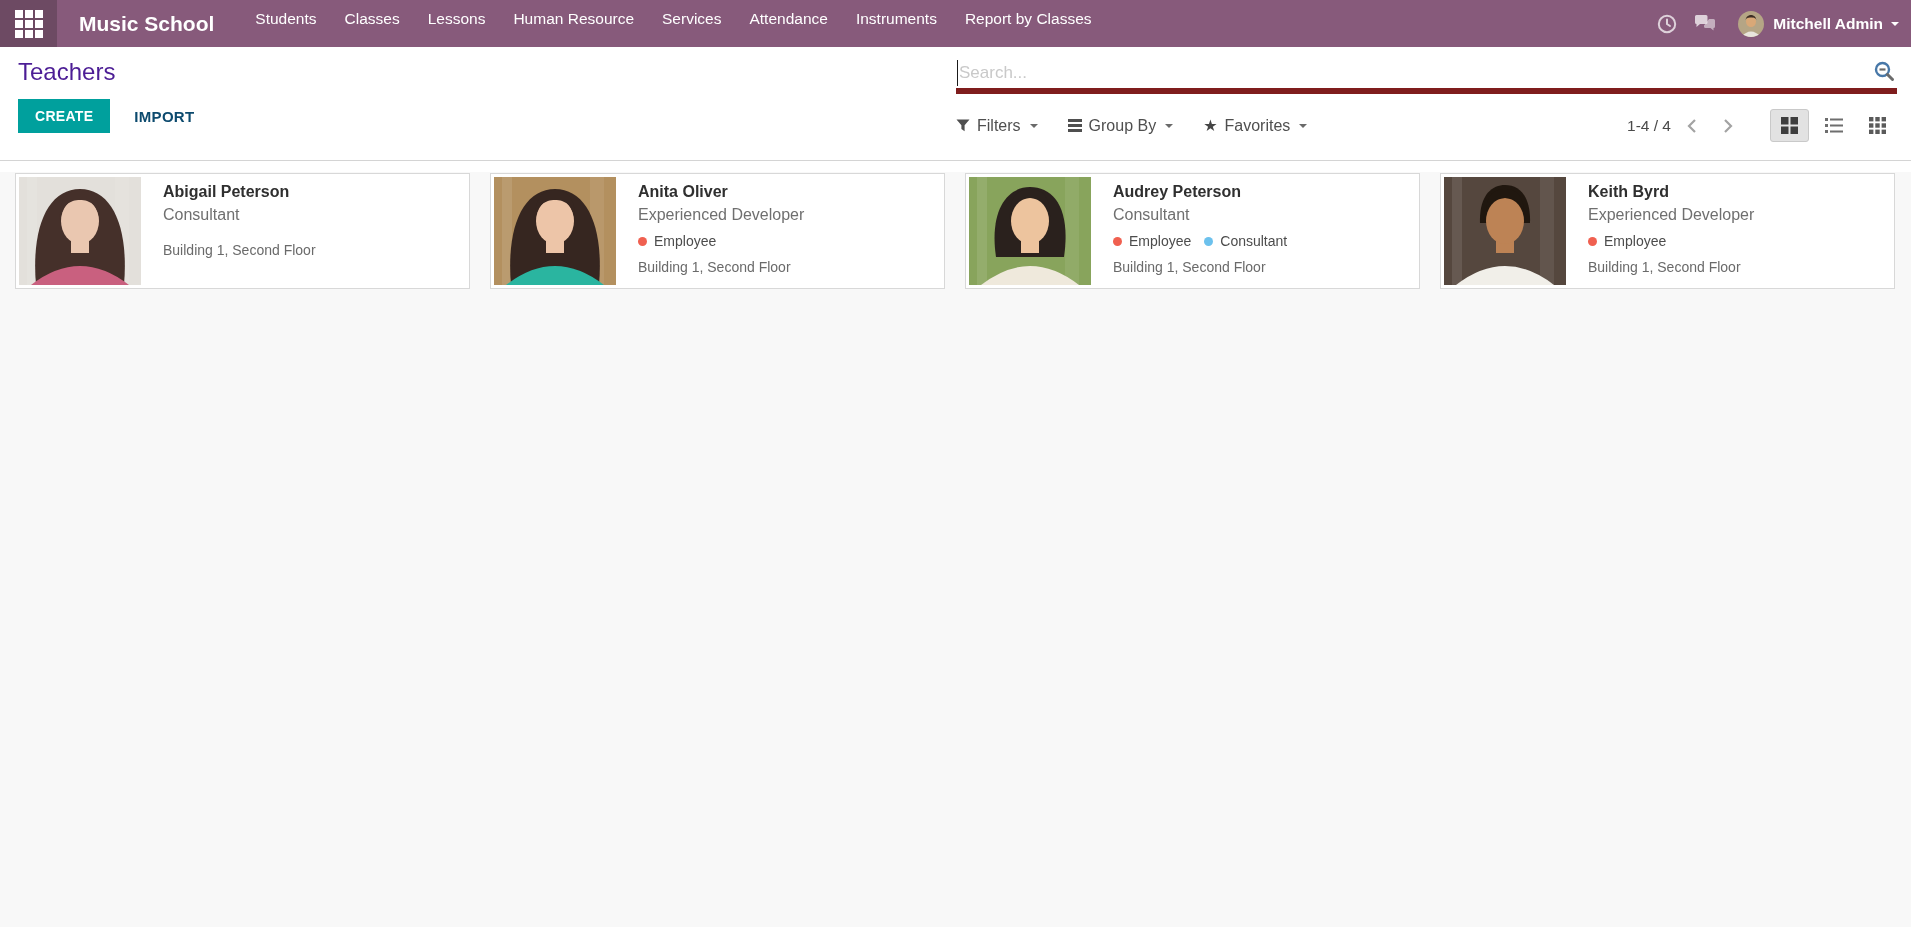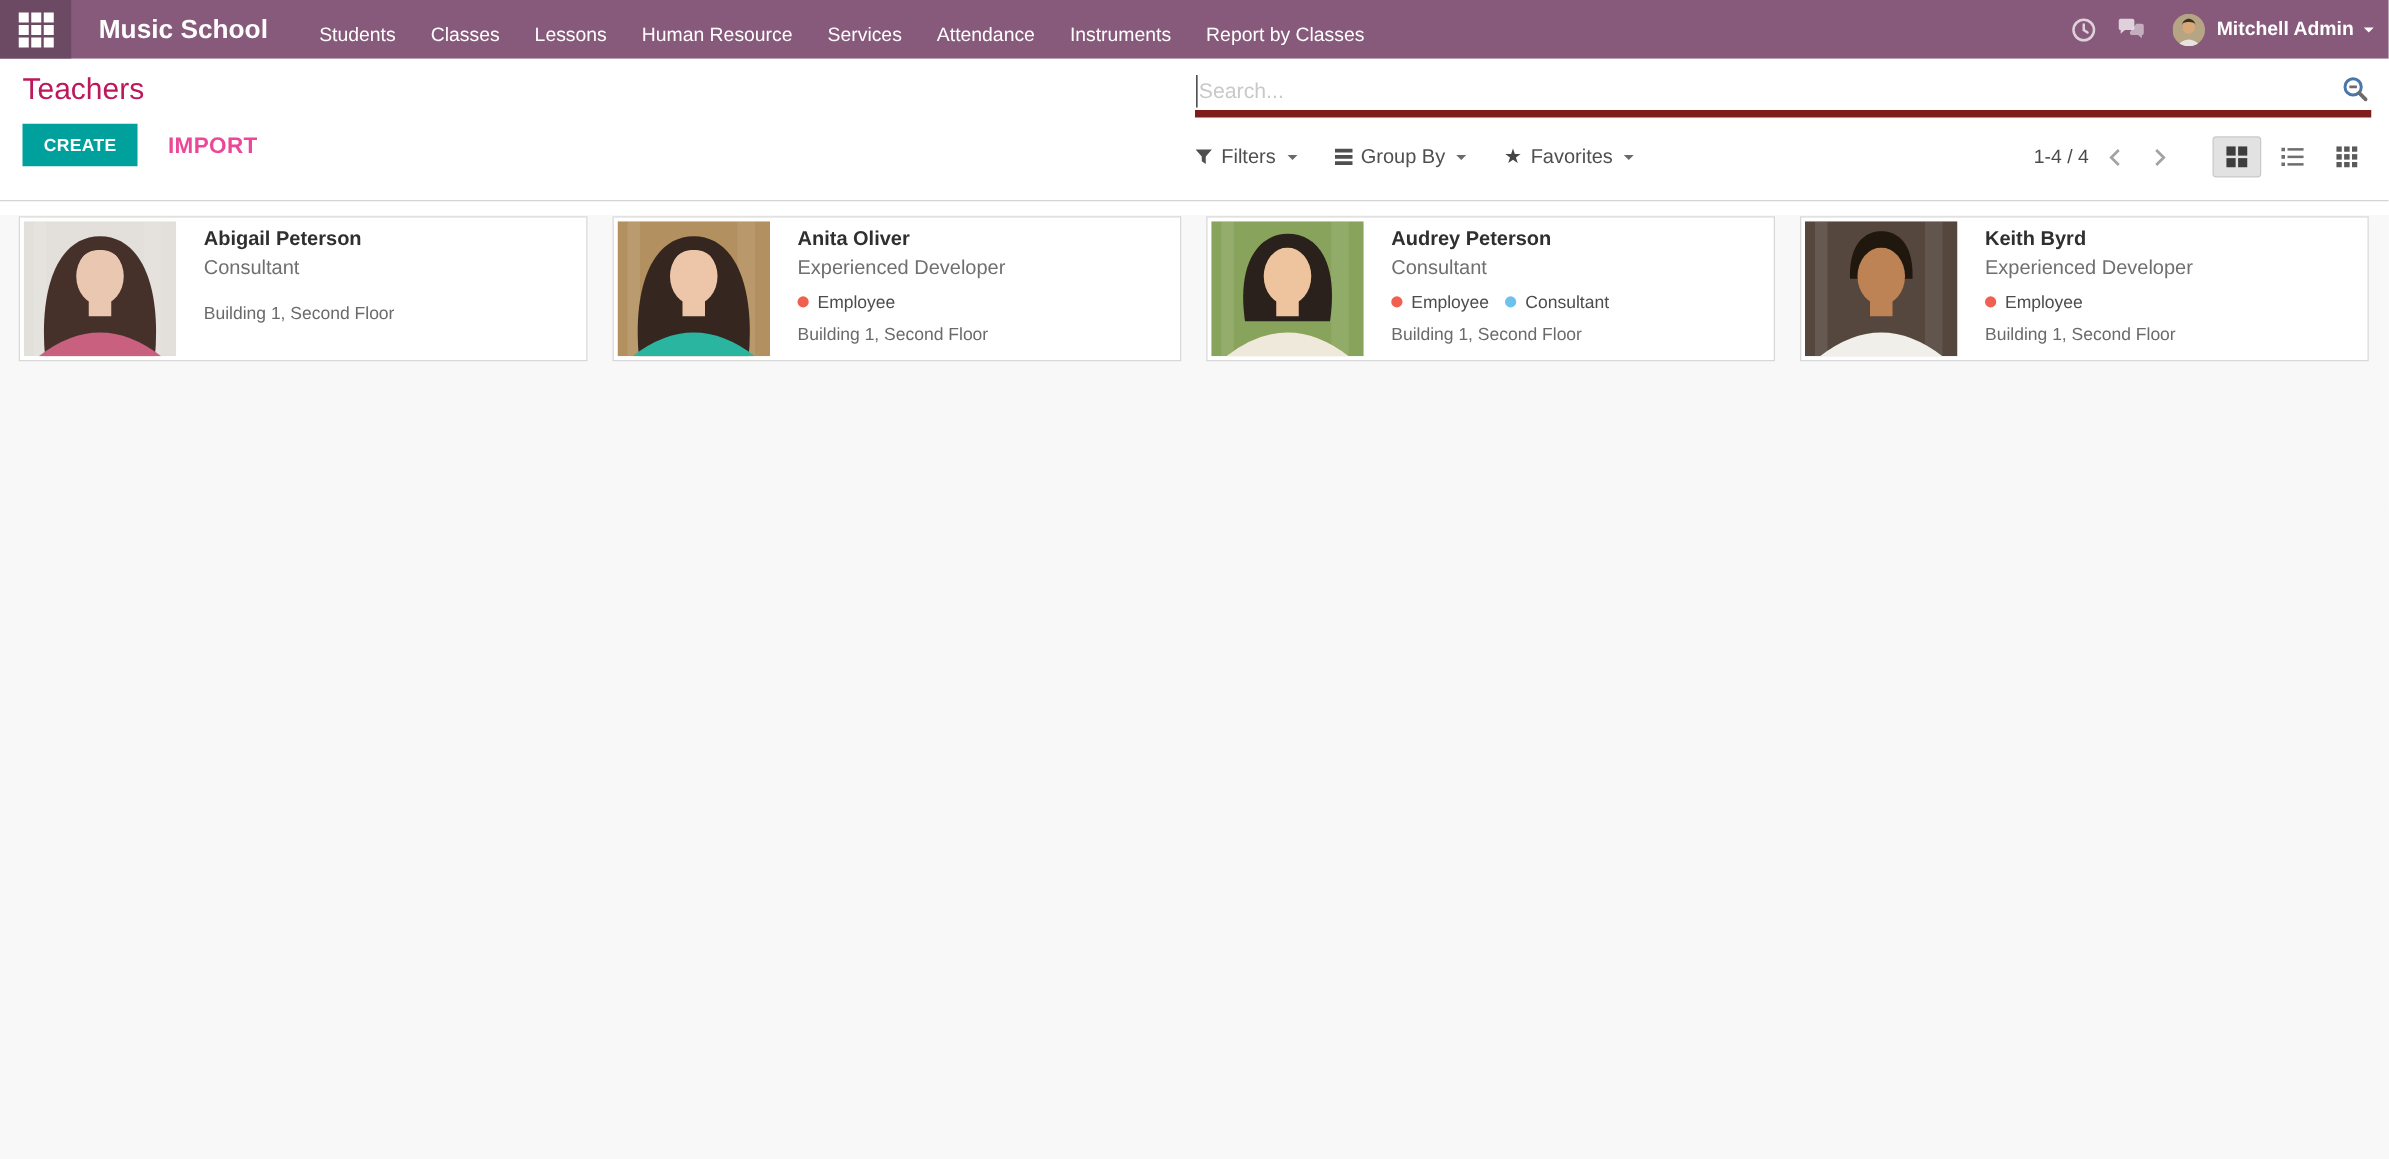--- a/index.html
+++ b/index.html
@@ -5,35 +5,35 @@
   * { margin:0; padding:0; box-sizing:border-box; }
   html,body { width:1911px; height:927px; overflow:hidden; background:#fff;
               font-family:"Liberation Sans", sans-serif; }
 
   
   .navbar { display:flex; align-items:center; height:47px; background:#875A7B; color:#fff; position:relative; }
   .apps-btn { width:57px; height:57px; flex:none; background:#6d4a63; display:flex; align-items:center; justify-content:center; cursor:pointer; }
   .apps-grid { display:grid; grid-template-columns:repeat(3,8px); grid-gap:2px; }
   .apps-grid i { width:8px; height:8px; background:#fff; display:block; }
   .brand { font-size:21px; font-weight:bold; padding:0 27px 0 22px; white-space:nowrap; }
-  .nav-menu { display:flex; align-items:flex-start; height:100%; }
+  .nav-menu { display:flex; align-items:flex-end; height:100%; }
   .nav-item { padding:0 14px; font-size:15.5px; line-height:57px; cursor:pointer; white-space:nowrap; }
   .nav-right { margin-left:auto; display:flex; align-items:center; padding-right:12px; }
   .sys-icon { width:38px; height:57px; display:flex; align-items:center; justify-content:center; cursor:pointer; opacity:.85; }
   .avatar { width:26px; height:26px; border-radius:50%; overflow:hidden; margin-left:14px; flex:none; }
   .user-name { font-size:15.5px; font-weight:bold; margin-left:9px; cursor:pointer; }
   .caret-w { width:0; height:0; border:4px solid transparent; border-top-color:#fff; margin:5px 0 0 8px; }
 
   
   .control-panel { position:relative; height:114px; background:#fff; border-bottom:1px solid #d4d4d4; }
   .cp-left { position:absolute; left:18px; top:11px; }
-  .page-title { font-size:24px; font-weight:400; color:#be185d; }
+  .page-title { font-size:24px; font-weight:400; color:#4c1d95; }
   .cp-buttons { margin-top:13px; display:flex; align-items:center; }
   .btn-create { background:#00A09D; color:#fff; border:none; font-family:inherit; font-size:14px; font-weight:bold; letter-spacing:.3px; padding:9px 17px; cursor:pointer; border-radius:0; }
-  .btn-import { background:none; border:none; font-family:inherit; color:#ec4899; font-size:18px; font-weight:bold; letter-spacing:.3px; margin-left:24px; cursor:pointer; }
+  .btn-import { background:none; border:none; font-family:inherit; color:#0c4a6e; font-size:15px; font-weight:bold; letter-spacing:.3px; margin-left:24px; cursor:pointer; }
 
   .cp-right { position:absolute; left:956px; right:14px; top:0; }
   .search-wrap { position:relative; height:47px; border-bottom:6px solid #7f1d1d; }
   .search-input { width:100%; height:100%; border:none; outline:none; font-family:inherit; font-size:17px; color:#333; padding:14px 34px 4px 3px; background:transparent; }
   .search-input::placeholder { color:#c9c9c9; }
   .fake-caret { position:absolute; left:1px; top:13px; width:1px; height:26px; background:#1a1a1a; }
   .search-icon { position:absolute; right:2px; top:13px; cursor:pointer; }
 
   .cp-controls { display:flex; align-items:center; margin-top:15px; }
   .dd-item { display:flex; align-items:center; font-size:16px; color:#4f4f4f; margin-right:30px; cursor:pointer; }

